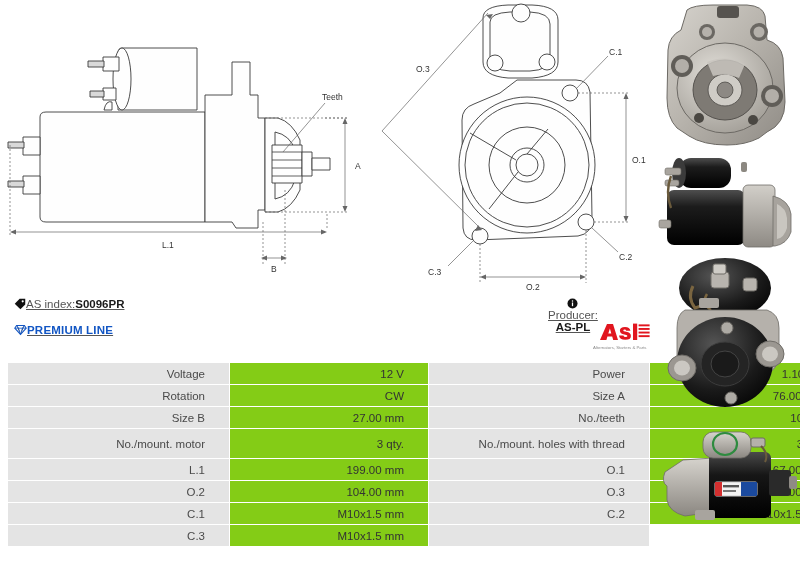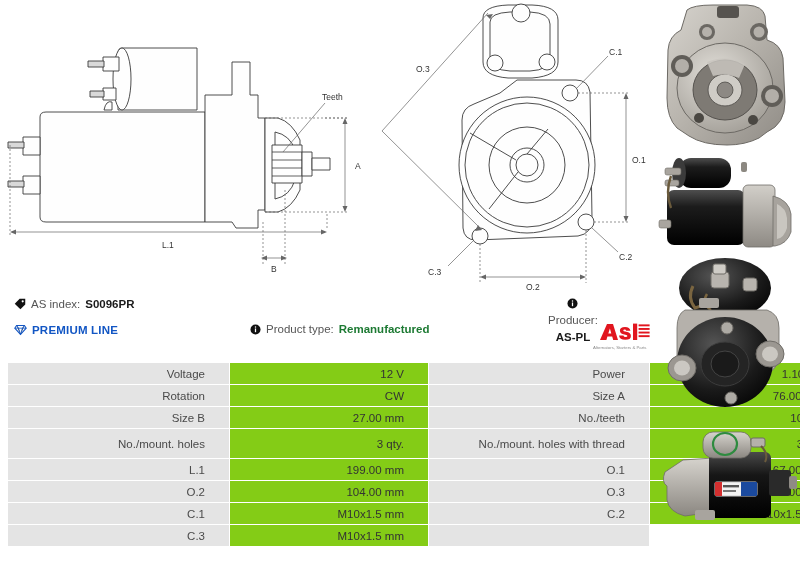--- a/index.html
+++ b/index.html
@@ -15,22 +15,22 @@
 
   
   .drawings{position:absolute;left:0;top:0;width:660px;height:290px;}
   .dw{position:absolute;top:0;height:290px;}
   .dw-left{left:0;width:380px;}
   .dw-right{left:380px;width:280px;}
   .dw svg{display:block;width:100%;height:100%;}
 
   
   .infobar{position:absolute;left:0;top:292px;width:660px;height:62px;}
-  .inf-row{position:absolute;display:flex;align-items:center;gap:5px;
-           font-size:11.5px;color:#555;white-space:nowrap;}
+  .inf-row{position:absolute;display:flex;align-items:center;
+           font-size:11.5px;color:#555;white-space:nowrap;text-decoration:underline;}
   .inf-a{left:14px;top:6px;}
   .inf-b{left:14px;top:31px;}
   .inf-c{left:250px;top:6px;}
   .inf-d{left:250px;top:31px;}
   .inf-e{left:548px;top:6px;flex-direction:column;}
   .ic{flex:0 0 auto;display:inline-block;line-height:0;}
   .val-bold{font-weight:bold;color:#1a1a1a;}
   .premium{color:#1256c4;font-weight:bold;font-size:11.5px;letter-spacing:.2px;}
   .green{color:#1d7a33;font-weight:bold;}
 
@@ -207,31 +207,20 @@
       <span class="ic">
         <svg width="13" height="13" viewBox="0 0 16 16">
             <path d="M3.2 3 H12.8 L15 6.4 L8 14 L1 6.4 Z" fill="none" stroke="#1256c4" stroke-width="1.3"></path>
             <path d="M1 6.4 H15 M3.2 3 L5.6 6.4 L8 14 M12.8 3 L10.4 6.4 L8 14" stroke="#1256c4" stroke-width="1"></path>
           </svg>
       </span>
       <span class="premium">PREMIUM LINE</span>
     </div>
 
 
-    <div class="inf-row inf-d">
-      <span class="ic">
-        <svg width="11" height="11" viewBox="0 0 16 16">
-            <circle cx="8" cy="8" r="7.3" fill="#111"></circle>
-            <rect x="7.1" y="6.5" width="1.8" height="5.4" fill="#fff"></rect>
-            <circle cx="8" cy="4.3" r="1.1" fill="#fff"></circle>
-          </svg>
-      </span>
-      <span>Product type:</span>
-      <span class="green">Remanufactured</span>
-    </div>
 
     <div class="inf-row inf-e">
       <span class="ic">
         <svg width="11" height="11" viewBox="0 0 16 16">
             <circle cx="8" cy="8" r="7.3" fill="#111"></circle>
             <rect x="7.1" y="6.5" width="1.8" height="5.4" fill="#fff"></rect>
             <circle cx="8" cy="4.3" r="1.1" fill="#fff"></circle>
           </svg>
       </span>
       <span>Producer:</span>
@@ -268,21 +257,21 @@
         <td class="lab">Size A</td>
         <td class="val">76.00 mm</td>
       </tr>
       <tr>
         <td class="lab">Size B</td>
         <td class="val">27.00 mm</td>
         <td class="lab">No./teeth</td>
         <td class="val">10 qty.</td>
       </tr>
       <tr class="tall">
-        <td class="lab">No./mount. holes</td>
+        <td class="lab">No./mount. motor</td>
         <td class="val">3 qty.</td>
         <td class="lab">No./mount. holes with thread</td>
         <td class="val">3 qty.</td>
       </tr>
       <tr>
         <td class="lab">L.1</td>
         <td class="val">199.00 mm</td>
         <td class="lab">O.1</td>
         <td class="val">67.00 mm</td>
       </tr>

